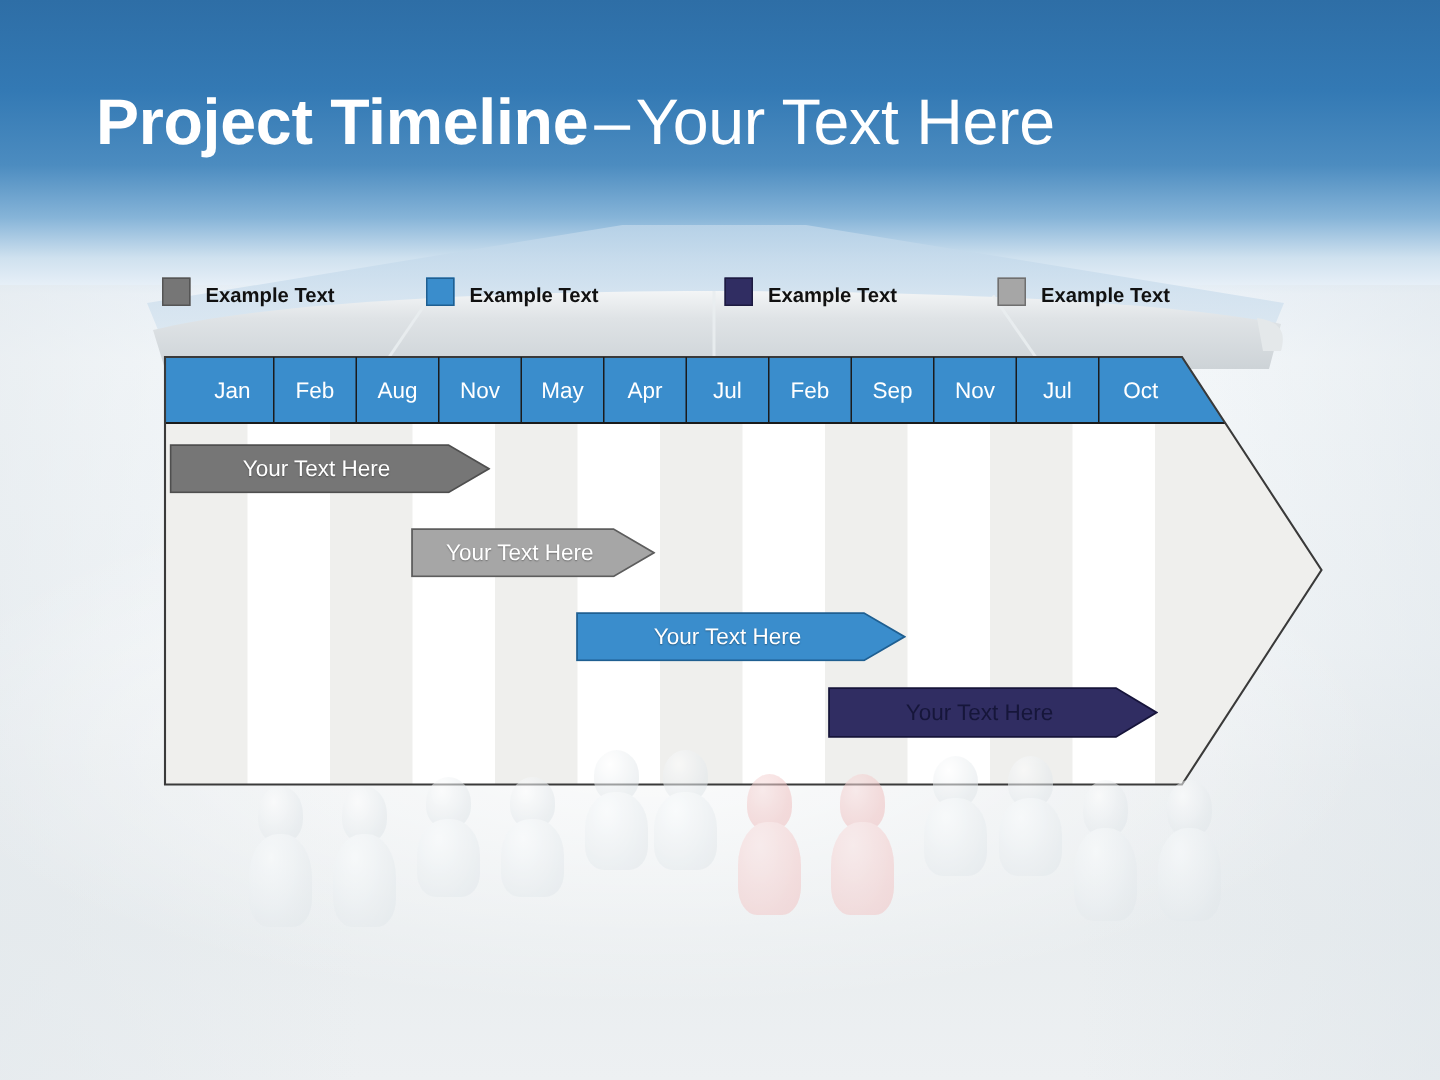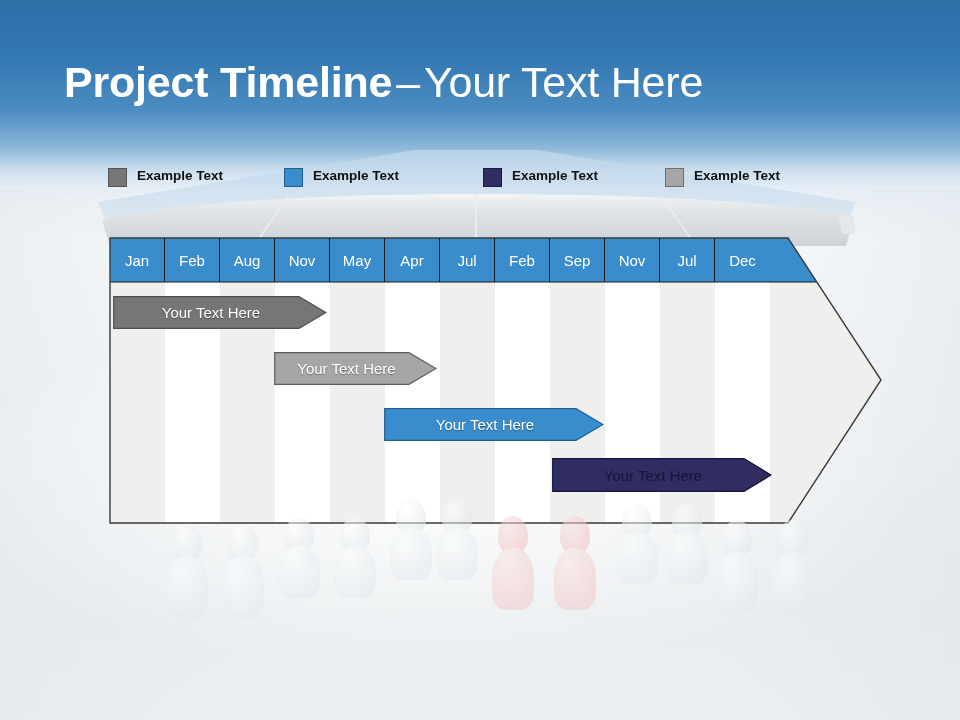--- a/index.html
+++ b/index.html
@@ -113,23 +113,23 @@
   
   #legend {
     position: absolute;
     left: 108px;
     top: 168px;
     width: 700px;
     height: 26px;
   }
   .legend-item {
     position: absolute;
-    top: 0;
+    top: 12px;
     display: flex;
-    align-items: flex-start;
+    align-items: flex-end;
     height: 24px;
     white-space: nowrap;
   }
   .legend-swatch {
     width: 19px;
     height: 19px;
     border: 1px solid #555;
     box-sizing: border-box;
     margin-right: 10px;
     flex: 0 0 auto;
@@ -146,21 +146,21 @@
     left: 108px;
     top: 236px;
     width: 775px;
     height: 290px;
   }
   #chart-svg { position: absolute; left: 0; top: 0; }
 
   
   #months {
     position: absolute;
-    left: 2px;
+    left: 20px;
     top: 2px;
     height: 44px;
     display: flex;
   }
   .month-cell {
     width: 55px;
     height: 44px;
     box-sizing: border-box;
     border-right: 1px solid #1b1b1b;
     display: flex;
@@ -279,21 +279,21 @@
       <div class="month-cell">Feb</div>
       <div class="month-cell">Aug</div>
       <div class="month-cell">Nov</div>
       <div class="month-cell">May</div>
       <div class="month-cell">Apr</div>
       <div class="month-cell">Jul</div>
       <div class="month-cell">Feb</div>
       <div class="month-cell">Sep</div>
       <div class="month-cell">Nov</div>
       <div class="month-cell">Jul</div>
-      <div class="month-cell">Dec</div>
+      <div class="month-cell">Oct</div>
     </div>
 
     <div class="bar" style="left:5px; top:60px; width:214px; height:33px;">
       <svg width="214" height="33" viewBox="0 0 214 33">
         <path d="M 0.7 0.7 L 186 0.7 L 213 16.5 L 186 32.3 L 0.7 32.3 Z" fill="#767676" stroke="#4f4f4f" stroke-width="1.2"></path>
       </svg>
       <span class="txt-white">Your  Text Here</span>
     </div>
 
     <div class="bar" style="left:166px; top:116px; width:163px; height:33px;">

